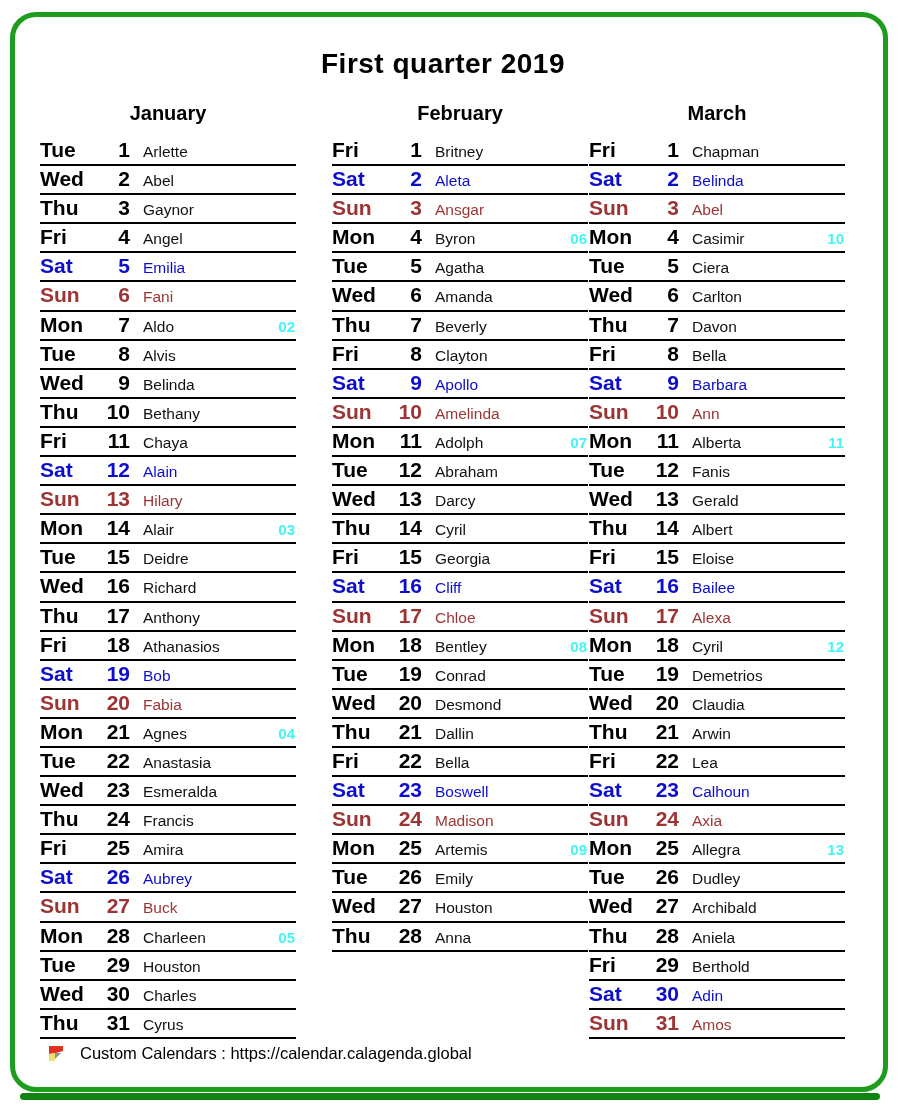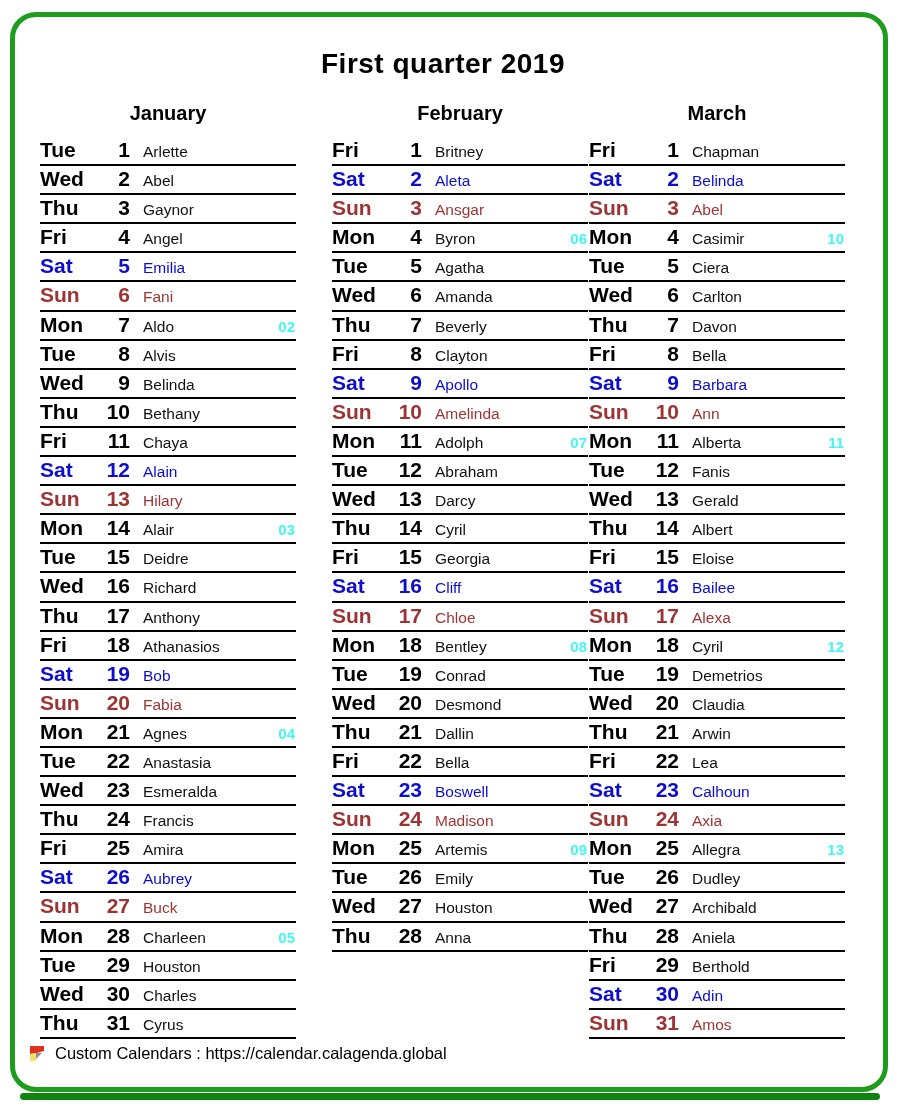--- a/index.html
+++ b/index.html
@@ -53,22 +53,22 @@
     border-bottom:2px solid #000;
     overflow:hidden;
   }
   .dow{flex:0 0 56px;font-size:21px;font-weight:bold;line-height:25px;}
   .date{flex:0 0 34px;text-align:right;font-size:21px;font-weight:bold;line-height:25px;}
   .name{margin-left:13px;flex:1 1 auto;font-size:15.5px;line-height:25px;color:#111;white-space:nowrap;}
   .week{font-size:15px;font-weight:bold;line-height:25px;color:var(--week);padding-right:1px;}
   .row.sat .dow,.row.sat .date,.row.sat .name{color:var(--sat);}
   .row.sun .dow,.row.sun .date,.row.sun .name{color:var(--sun);}
   .footer{
-    position:absolute;left:29px;top:1044px;
-    display:flex;align-items:center;gap:9px;
+    position:absolute;left:48px;top:1044px;
+    display:flex;align-items:center;gap:15px;
     font-size:16.5px;
   }
   .footer .icon{width:17px;height:17px;display:inline-block;}
 </style>
 </head>
 <body>
 
 <div class="frame"></div>
 <div class="shadow-bar"></div>
 

